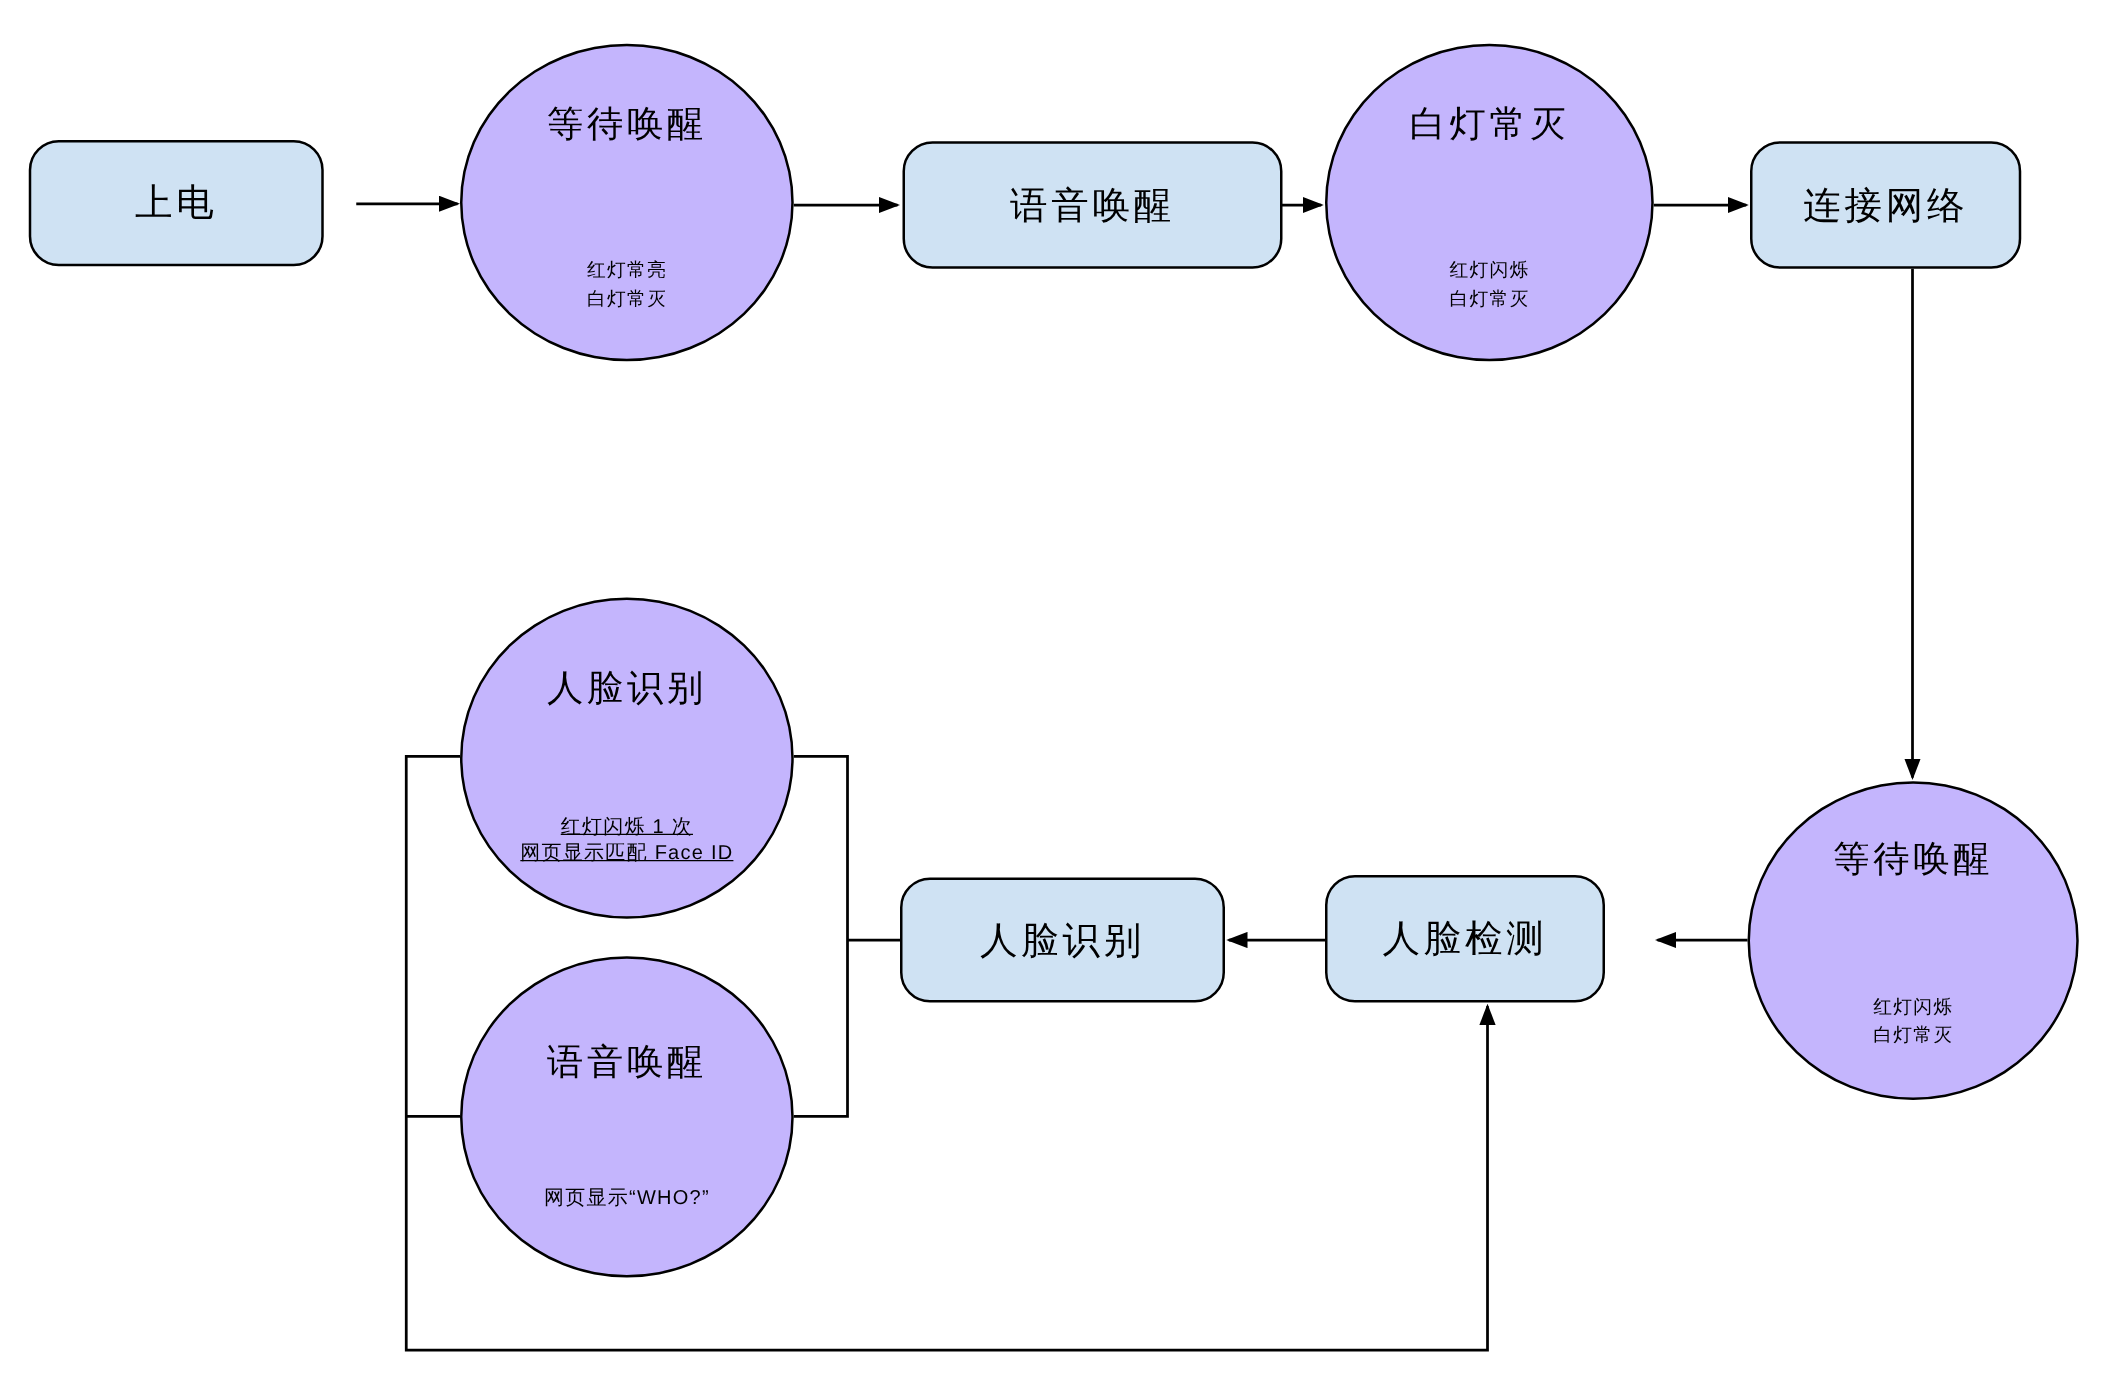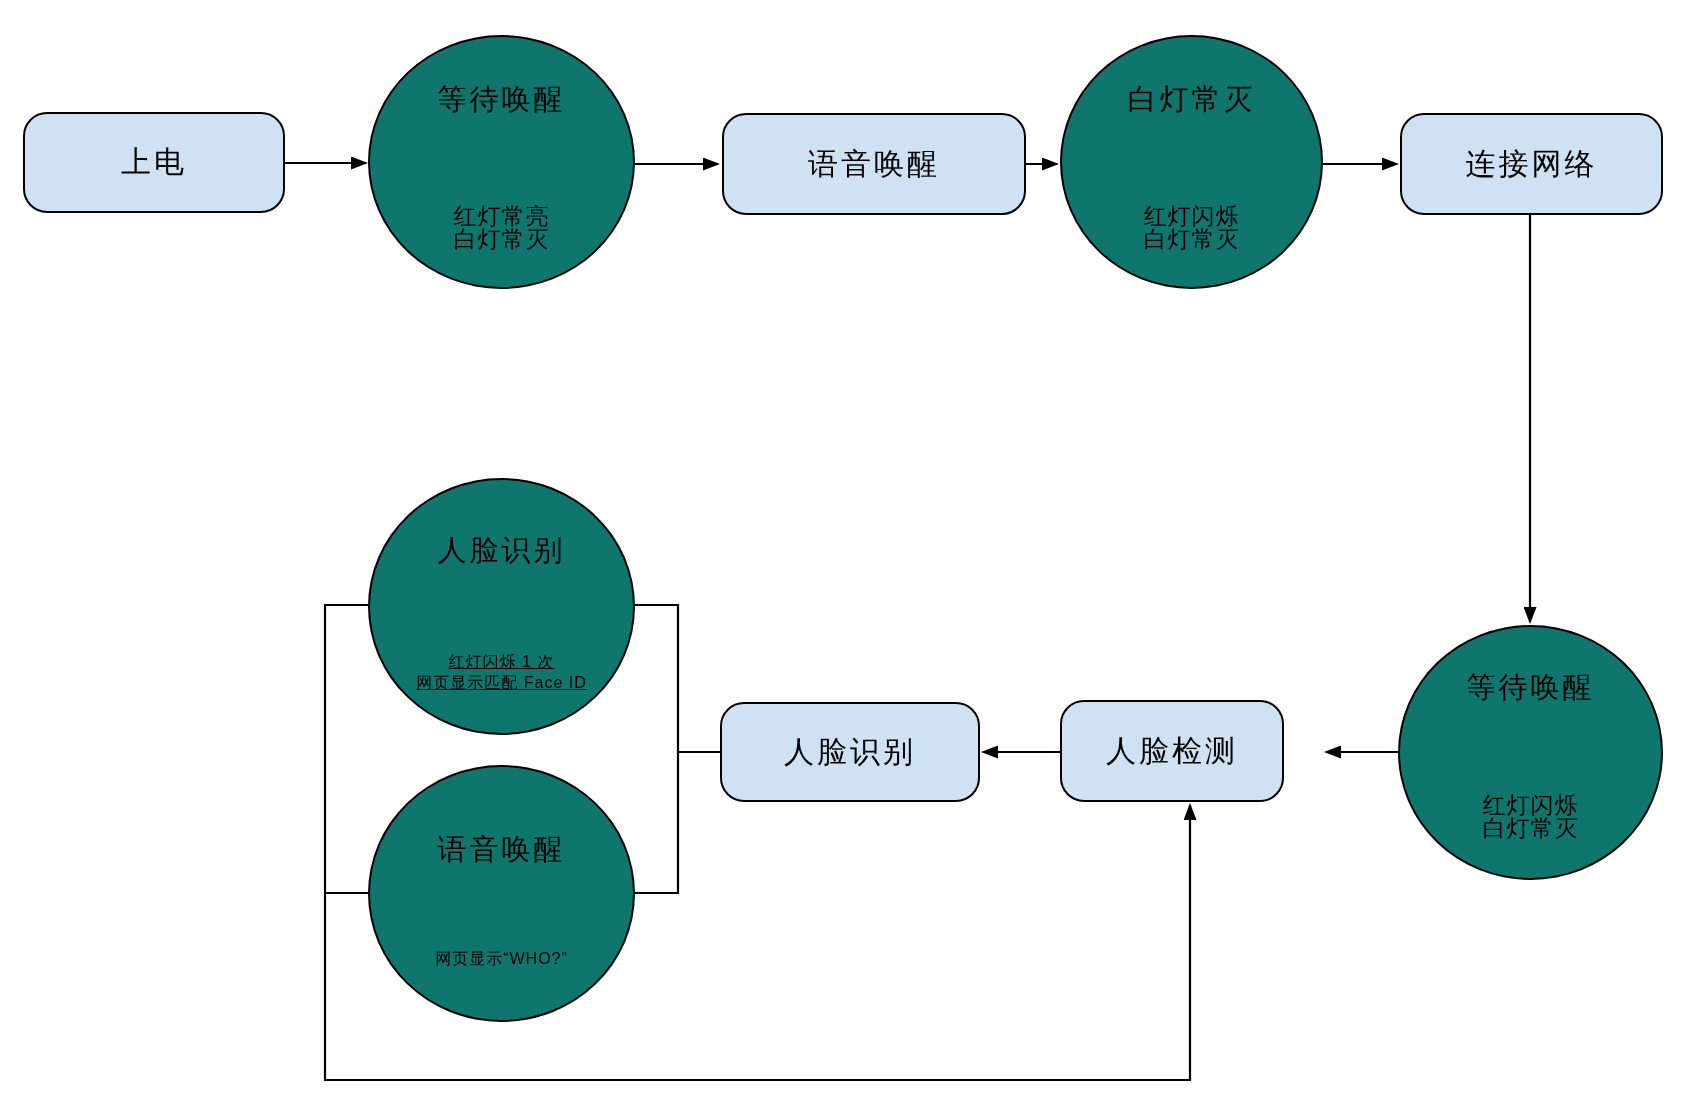--- a/index.html
+++ b/index.html
@@ -22,37 +22,37 @@
     border-radius:24px;
     display:flex;
     align-items:center;
     justify-content:center;
     font-size:30px;
     letter-spacing:3px;
     white-space:nowrap;
   }
   .ellipse-node {
     position:absolute;
-    background:#0f766e;
+    background:#c4b5fd;
     border:2.5px solid #000000;
     border-radius:50%;
   }
   .ellipse-title {
     position:absolute;
     left:0; right:0;
     text-align:center;
     font-size:29px;
     letter-spacing:3px;
     white-space:nowrap;
   }
   .ellipse-sub {
     position:absolute;
     left:-20px; right:-20px;
     text-align:center;
-    font-size:23px;
+    font-size:15px;
     line-height:23px;
     letter-spacing:1px;
     white-space:nowrap;
   }
   .ellipse-sub.small { font-size:16px; line-height:21px; }
 </style>
 </head>
 <body>
 
 <div class="canvas">
@@ -74,29 +74,29 @@
     <path d="M1398,752 L1326,752" stroke="#000000" stroke-width="2.2" fill="none" marker-end="url(#arr)"></path>
 
     <path d="M1060,752 L983,752" stroke="#000000" stroke-width="2.2" fill="none" marker-end="url(#arr)"></path>
 
     <path d="M635,605 L678,605 L678,893 L635,893 M678,752 L720,752" stroke="#000000" stroke-width="2.2" fill="none"></path>
 
     <path d="M368,893 L325,893" stroke="#000000" stroke-width="2.2" fill="none"></path>
     <path d="M368,605 L325,605 L325,1080 L1190,1080 L1190,805" stroke="#000000" stroke-width="2.2" fill="none" marker-end="url(#arr)"></path>
   </svg>
 
-  <div class="rect-node" style="left:23px; top:112px; width:262px; height:101px;">
+  <div class="rect-node" style="left:23px; top:112px; width:236px; height:101px;">
     <span>上电</span>
   </div>
 
   <div class="rect-node" style="left:722px; top:113px; width:304px; height:102px;">
     <span>语音唤醒</span>
   </div>
 
-  <div class="rect-node" style="left:1400px; top:113px; width:263px; height:102px;">
+  <div class="rect-node" style="left:1400px; top:113px; width:217px; height:102px;">
     <span>连接网络</span>
   </div>
 
   <div class="rect-node" style="left:720px; top:702px; width:260px; height:100px;">
     <span>人脸识别</span>
   </div>
 
   <div class="rect-node" style="left:1060px; top:700px; width:224px; height:102px;">
     <span>人脸检测</span>
   </div>

